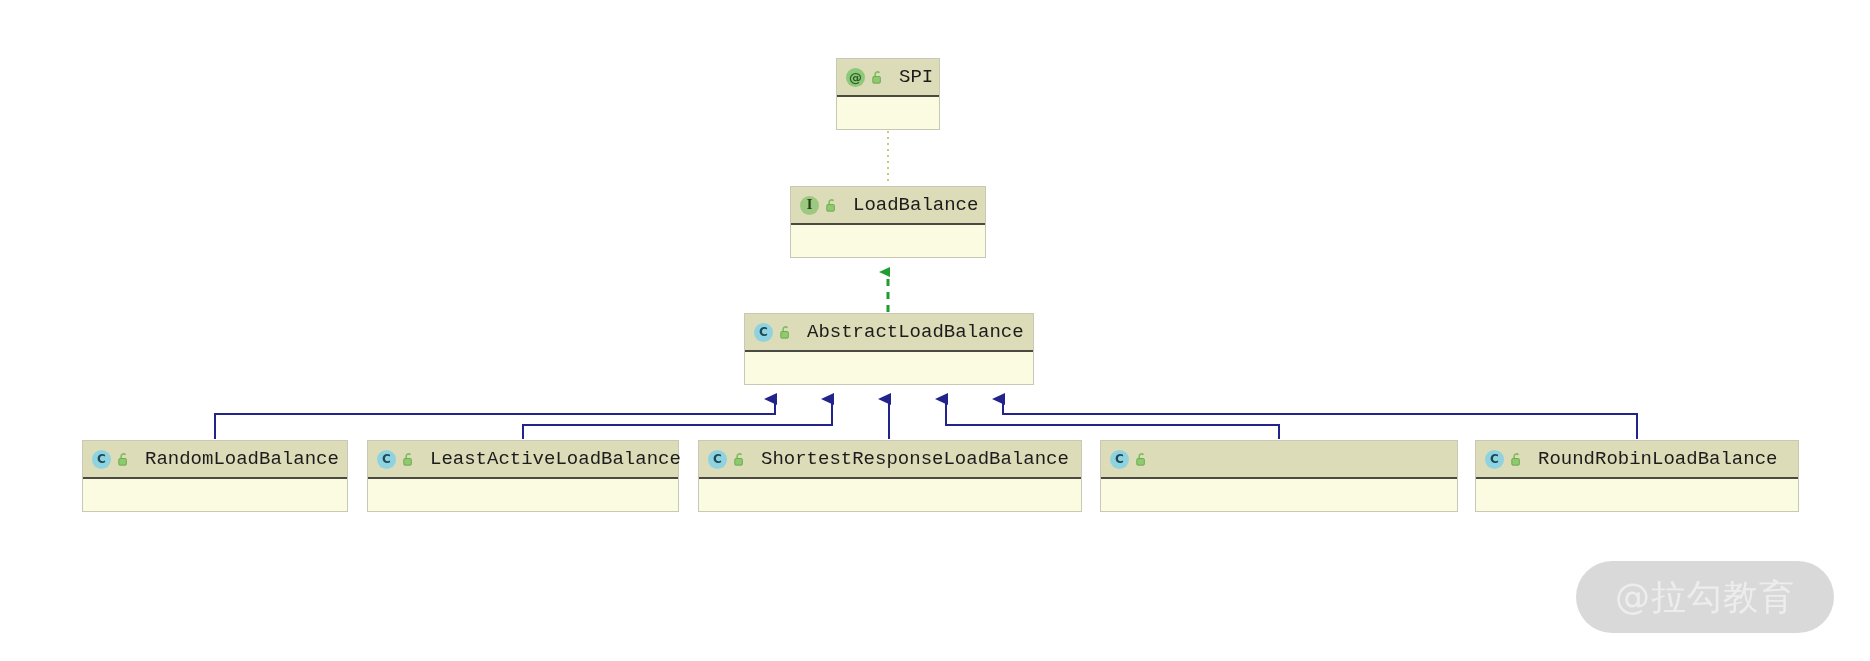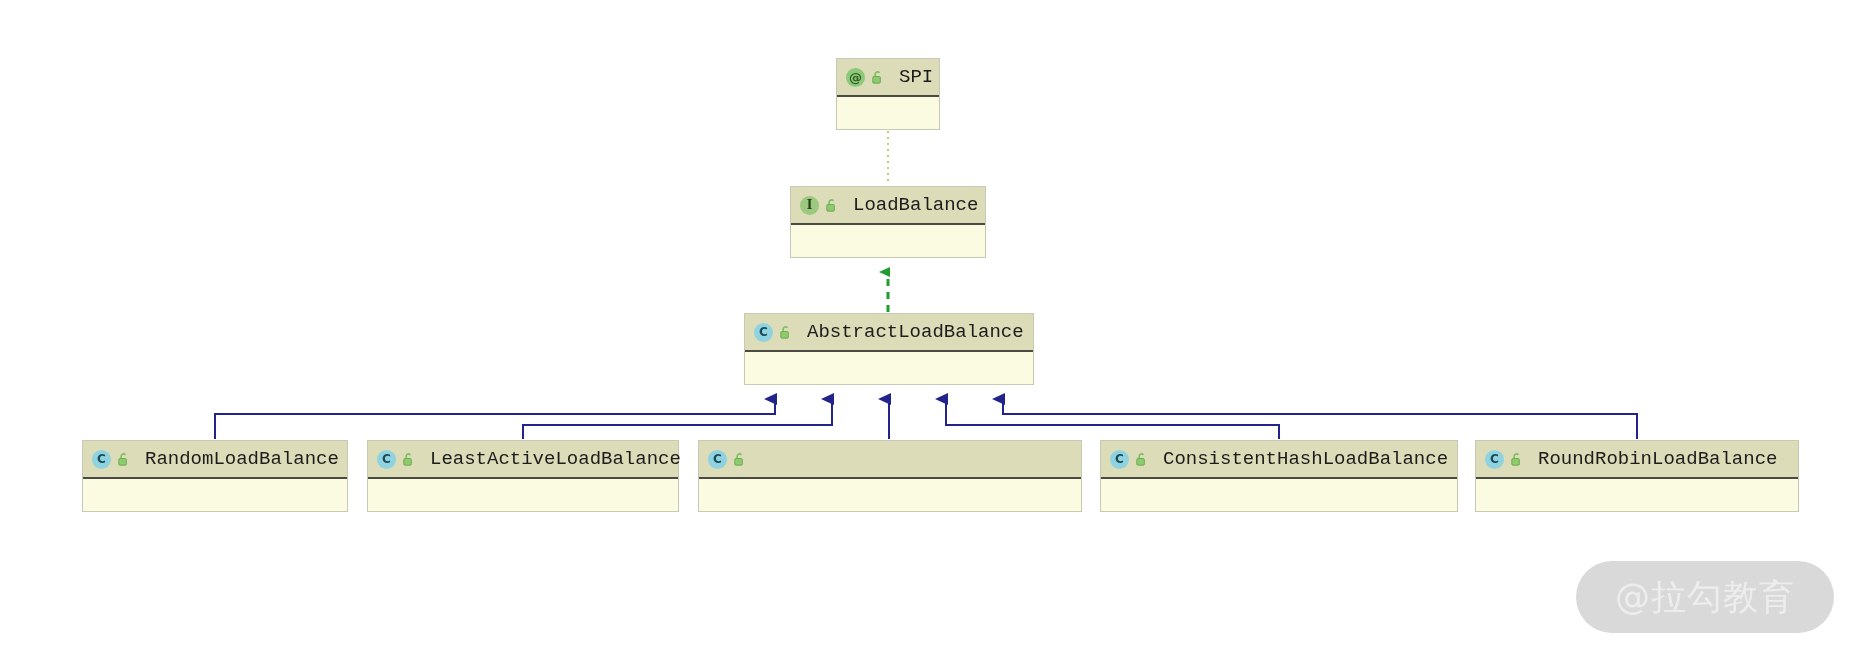--- a/index.html
+++ b/index.html
@@ -222,34 +222,34 @@
 
   <div class="uml-node" style="left:698px; top:440px; width:384px; height:72px;">
     <div class="uml-header">
       <span class="icon-badge icon-class">C</span>
       <span class="icon-lock">
         <svg viewBox="0 0 16 16" width="15" height="15">
           <path d="M5.5 7 V4.6 a2.6 2.6 0 0 1 4.6 -1.6" fill="none" stroke="#7bbf5e" stroke-width="1.7"></path>
           <rect x="3" y="7" width="8" height="7" rx="1" fill="#8ecb6e" stroke="#6aa84f" stroke-width="1"></rect>
         </svg>
       </span>
+      <span class="uml-title">ShortestResponseLoadBalance</span>
     </div>
     <div class="uml-body"></div>
   </div>
 
   <div class="uml-node" style="left:1100px; top:440px; width:358px; height:72px;">
     <div class="uml-header">
       <span class="icon-badge icon-class">C</span>
       <span class="icon-lock">
         <svg viewBox="0 0 16 16" width="15" height="15">
           <path d="M5.5 7 V4.6 a2.6 2.6 0 0 1 4.6 -1.6" fill="none" stroke="#7bbf5e" stroke-width="1.7"></path>
           <rect x="3" y="7" width="8" height="7" rx="1" fill="#8ecb6e" stroke="#6aa84f" stroke-width="1"></rect>
         </svg>
       </span>
-      <span class="uml-title">ConsistentHashLoadBalance</span>
     </div>
     <div class="uml-body"></div>
   </div>
 
   <div class="uml-node" style="left:1475px; top:440px; width:324px; height:72px;">
     <div class="uml-header">
       <span class="icon-badge icon-class">C</span>
       <span class="icon-lock">
         <svg viewBox="0 0 16 16" width="15" height="15">
           <path d="M5.5 7 V4.6 a2.6 2.6 0 0 1 4.6 -1.6" fill="none" stroke="#7bbf5e" stroke-width="1.7"></path>

